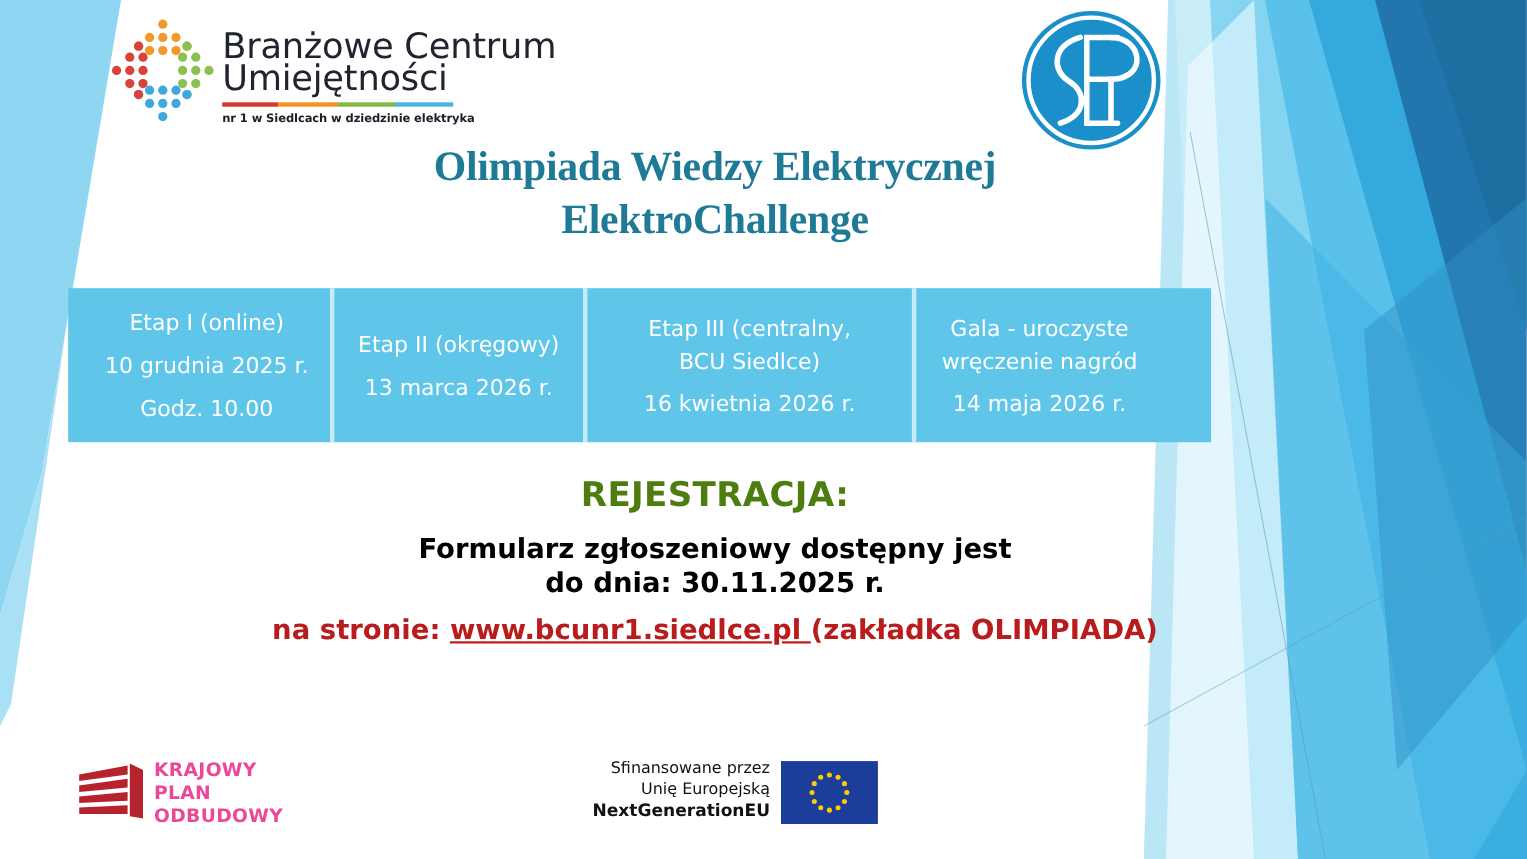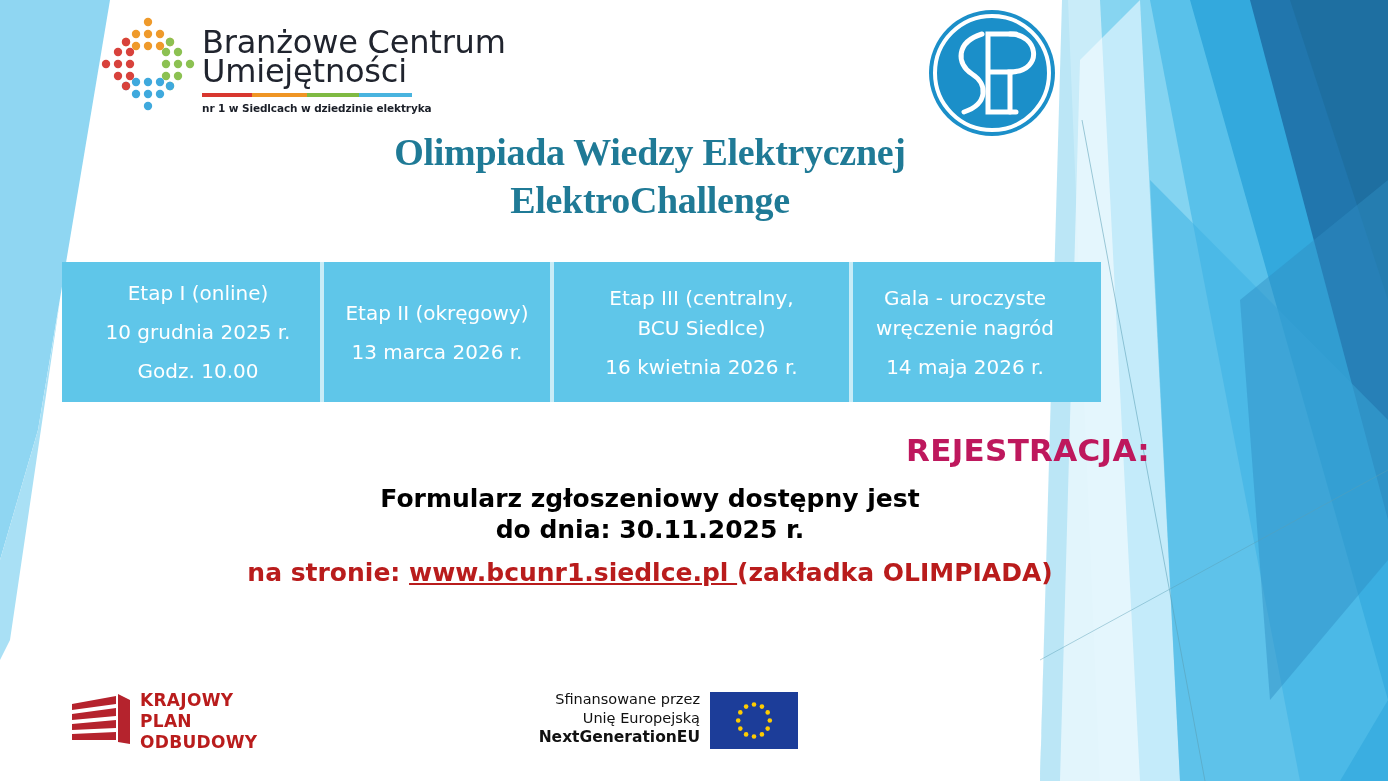--- a/index.html
+++ b/index.html
@@ -38,53 +38,53 @@
 
   
   .stage-table{position:absolute;left:62px;top:262px;width:1039px;height:140px;display:flex;background:#5fc6e9;}
   .stage-cell{
     position:relative;flex:0 0 auto;height:140px;
     display:flex;flex-direction:column;align-items:center;justify-content:center;
     color:#ffffff;text-align:center;
     font-family:"DejaVu Sans",sans-serif;font-size:20px;line-height:30px;
     padding:0 6px;box-sizing:border-box;
   }
-  .stage-cell.c1{width:258px;padding-left:20px;}
+  .stage-cell.c1{width:238px;padding-left:20px;}
   .stage-cell.c2{width:230px;}
   .stage-cell.c3{width:299px;}
   .stage-cell.c4{width:228px;}
   .stage-cell + .stage-cell{border-left:4px solid #c8ecf7;}
   .stage-cell .ln{display:block;white-space:pre-line;}
   .stage-cell .sp{height:9px;}
 
   
   .reg-head{
-    position:absolute;left:150px;top:432px;width:1000px;text-align:right;
-    font-family:"DejaVu Sans",sans-serif;font-weight:bold;font-size:31px;color:#be185d;
+    position:absolute;left:150px;top:432px;width:1000px;text-align:center;
+    font-family:"DejaVu Sans",sans-serif;font-weight:bold;font-size:31px;color:#4d7c0f;
     letter-spacing:0.3px;
   }
   .reg-body{
     position:absolute;left:150px;top:483px;width:1000px;text-align:center;
     font-family:"DejaVu Sans",sans-serif;font-weight:bold;font-size:25px;color:#000;
     line-height:31px;
   }
   .reg-site{
     position:absolute;left:150px;top:558px;width:1000px;text-align:center;
     font-family:"DejaVu Sans",sans-serif;font-weight:bold;font-size:25px;color:#b91c1c;
     white-space:nowrap;
   }
   .reg-site .url{text-decoration:underline;}
 
   
   .footer{position:absolute;left:0;top:676px;width:1388px;height:90px;}
   .kpo{position:absolute;left:70px;top:14px;width:200px;height:62px;}
   .kpo-mark{position:absolute;left:0;top:4px;width:62px;height:52px;}
   .kpo-text{position:absolute;left:70px;top:0;
     font-family:"DejaVu Sans",sans-serif;font-weight:bold;font-size:17px;
-    color:#b91c1c;line-height:21px;letter-spacing:0.3px;}
+    color:#ec4899;line-height:21px;letter-spacing:0.3px;}
   .rp{position:absolute;left:285px;top:16px;width:230px;height:58px;}
   .rp-flag{position:absolute;left:0;top:2px;width:88px;height:55px;border:1px solid #d7d7d7;box-sizing:border-box;}
   .rp-flag .w{height:50%;background:#fff;}
   .rp-flag .r{height:50%;background:#d4143c;}
   .rp-text{position:absolute;left:100px;top:8px;
     font-family:"DejaVu Sans",sans-serif;font-weight:bold;font-size:16px;color:#111;line-height:21px;}
   .eu{position:absolute;left:530px;top:12px;width:270px;height:66px;}
   .eu-text{position:absolute;left:0;top:2px;width:170px;text-align:right;
     font-family:"DejaVu Sans",sans-serif;font-size:14.5px;color:#111;line-height:19px;}
   .eu-text .b{font-weight:bold;font-size:15.5px;}

